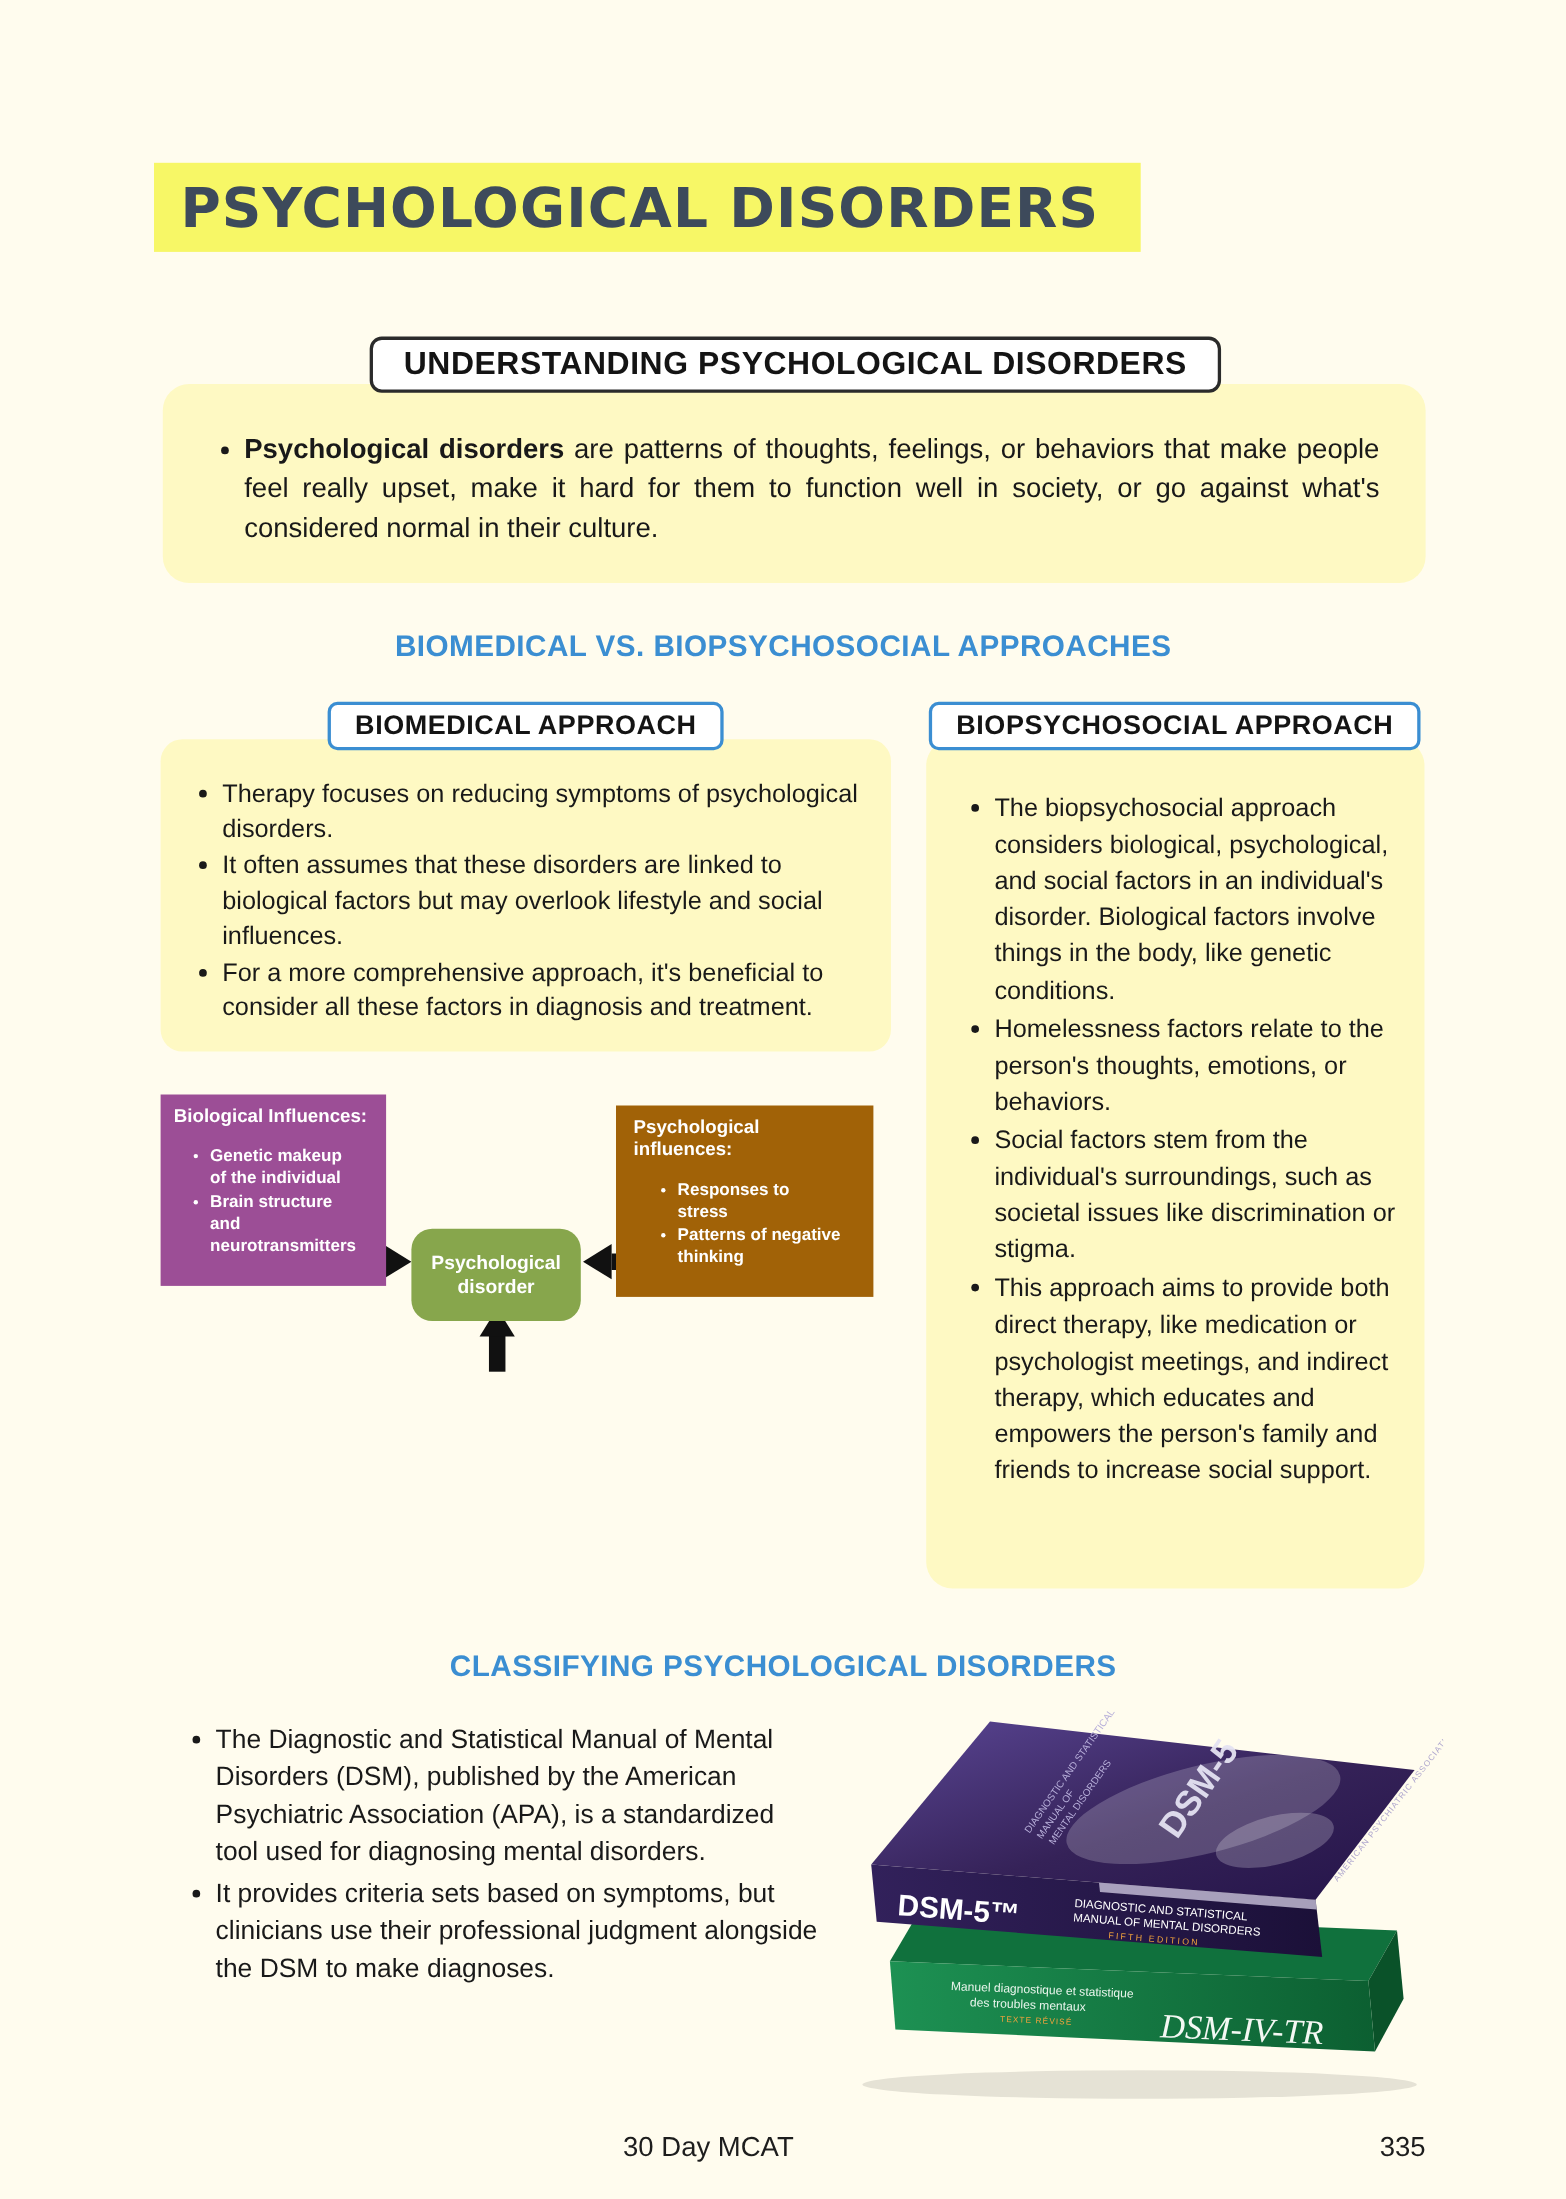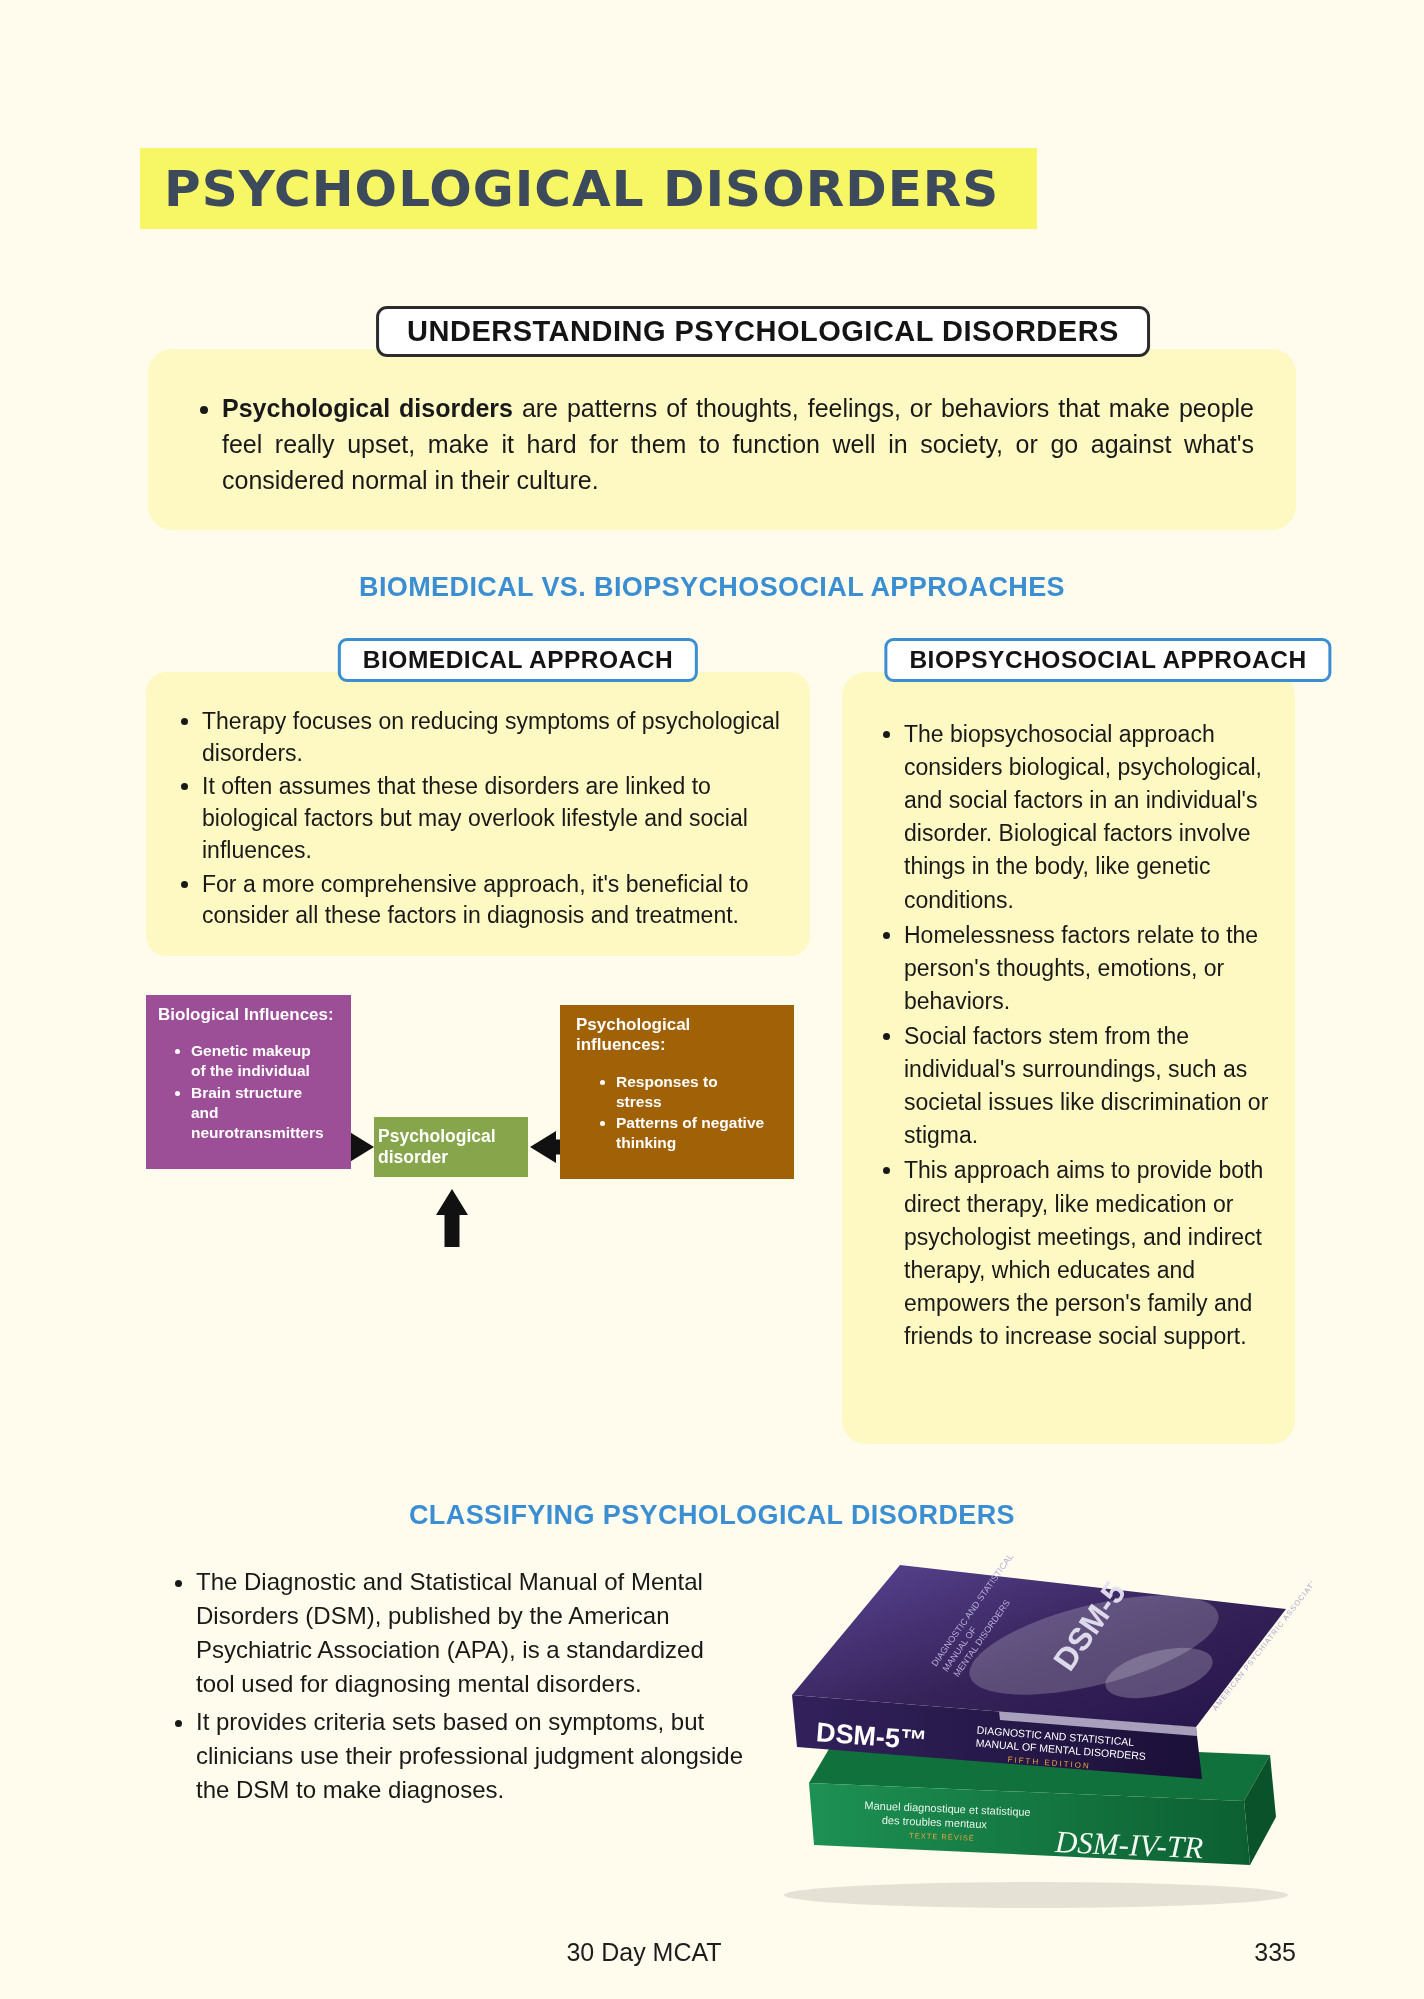--- a/index.html
+++ b/index.html
@@ -14,21 +14,21 @@
   .title-highlight{left:140px;top:148px;width:897px;height:81px;background:#F7F766;display:flex;align-items:center;}
   .title-highlight span{
     font-family:"DejaVu Sans",sans-serif;font-weight:bold;font-size:50px;
     color:#3D4A5B;letter-spacing:1px;padding-left:24px;white-space:nowrap;
   }
 
   
   .frame-heading{
     background:#FFFFFF;border:3px solid #2B2B2B;border-radius:11px;
     padding:6px 28px;font-weight:bold;font-size:29px;letter-spacing:.5px;
-    white-space:nowrap;z-index:3;color:#141414;margin-left:40px;
+    white-space:nowrap;z-index:3;color:#141414;
   }
   .frame-heading.blue{border-color:#3B8ED2;font-size:24.5px;padding:5px 22px;border-radius:9px;}
 
   .yellow-box{background:#fef9c3;border-radius:24px;z-index:1;}
 
   .blue-heading{left:0;width:1424px;text-align:center;font-weight:bold;font-size:27px;color:#3B8ED2;letter-spacing:.4px;}
 
   ul.dots{list-style:disc;margin:0;}
 
   
@@ -48,21 +48,21 @@
 
   
   #diagram{left:146px;top:995px;width:664px;height:420px;}
   .dbox{position:absolute;color:#fff;padding:10px 12px;box-sizing:border-box;z-index:2;}
   .dbox-title{font-weight:bold;font-size:17px;line-height:1.2;margin-bottom:4px;}
   .dbox ul{list-style:disc;padding-left:17px;margin:16px;font-weight:bold;font-size:15.5px;line-height:1.28;}
   .dbox li{margin:2px 0;}
   #box-bio{left:0;top:0;width:205px;min-height:131px;background:#9C4E96;}
   #box-psy{left:414px;top:10px;width:234px;min-height:111px;background:#a16207;padding-left:16px;}
   #box-psy ul{padding-left:24px;}
-  #box-out{left:228px;top:122px;width:154px;height:60px;background:#87A64C;display:flex;align-items:center;justify-content:center;font-weight:bold;font-size:17.5px;line-height:1.2;padding:4px;}
+  #box-out{left:228px;top:122px;width:154px;height:84px;background:#87A64C;display:flex;align-items:center;justify-content:center;text-align:center;font-weight:bold;font-size:17.5px;line-height:1.2;padding:4px;border-radius:19px;}
   #box-soc{left:180px;top:246px;width:252px;min-height:174px;background:#3A6896;}
   #diagram-arrows{position:absolute;left:0;top:0;width:664px;height:420px;z-index:1;pointer-events:none;}
   .arrow-line{fill:none;stroke:#111;stroke-width:15;}
   .arrow-head{fill:#111;}
 
   
   #classify-list{left:168px;top:1565px;width:578px;}
   #classify-list ul{padding-left:28px;}
   #classify-list li{font-size:24px;line-height:1.42;margin-bottom:4px;}
 

